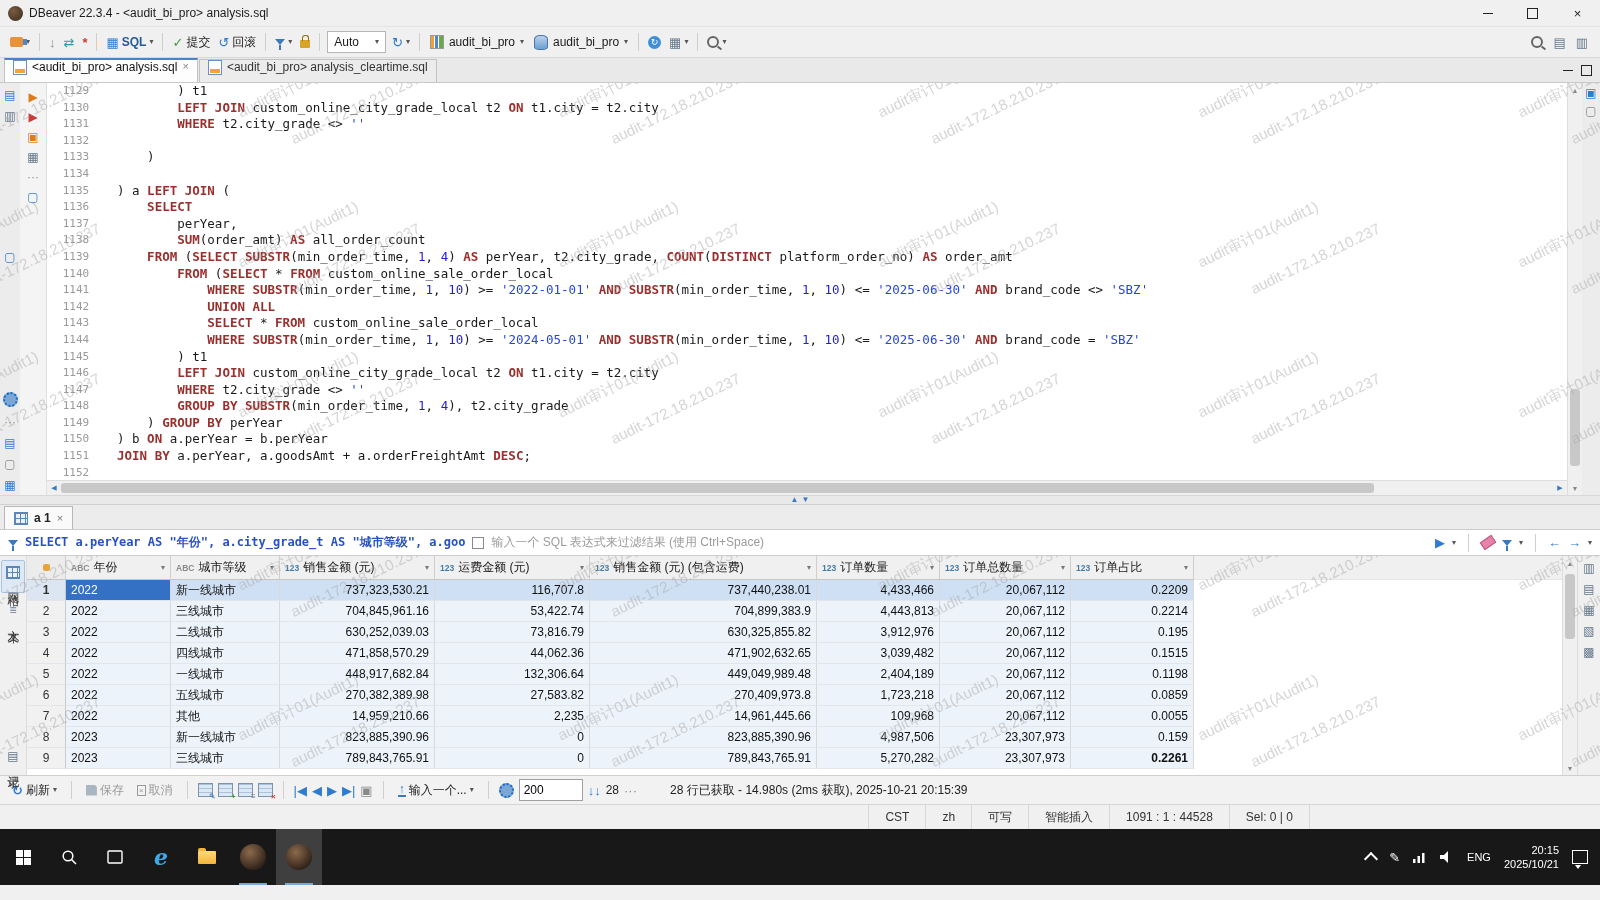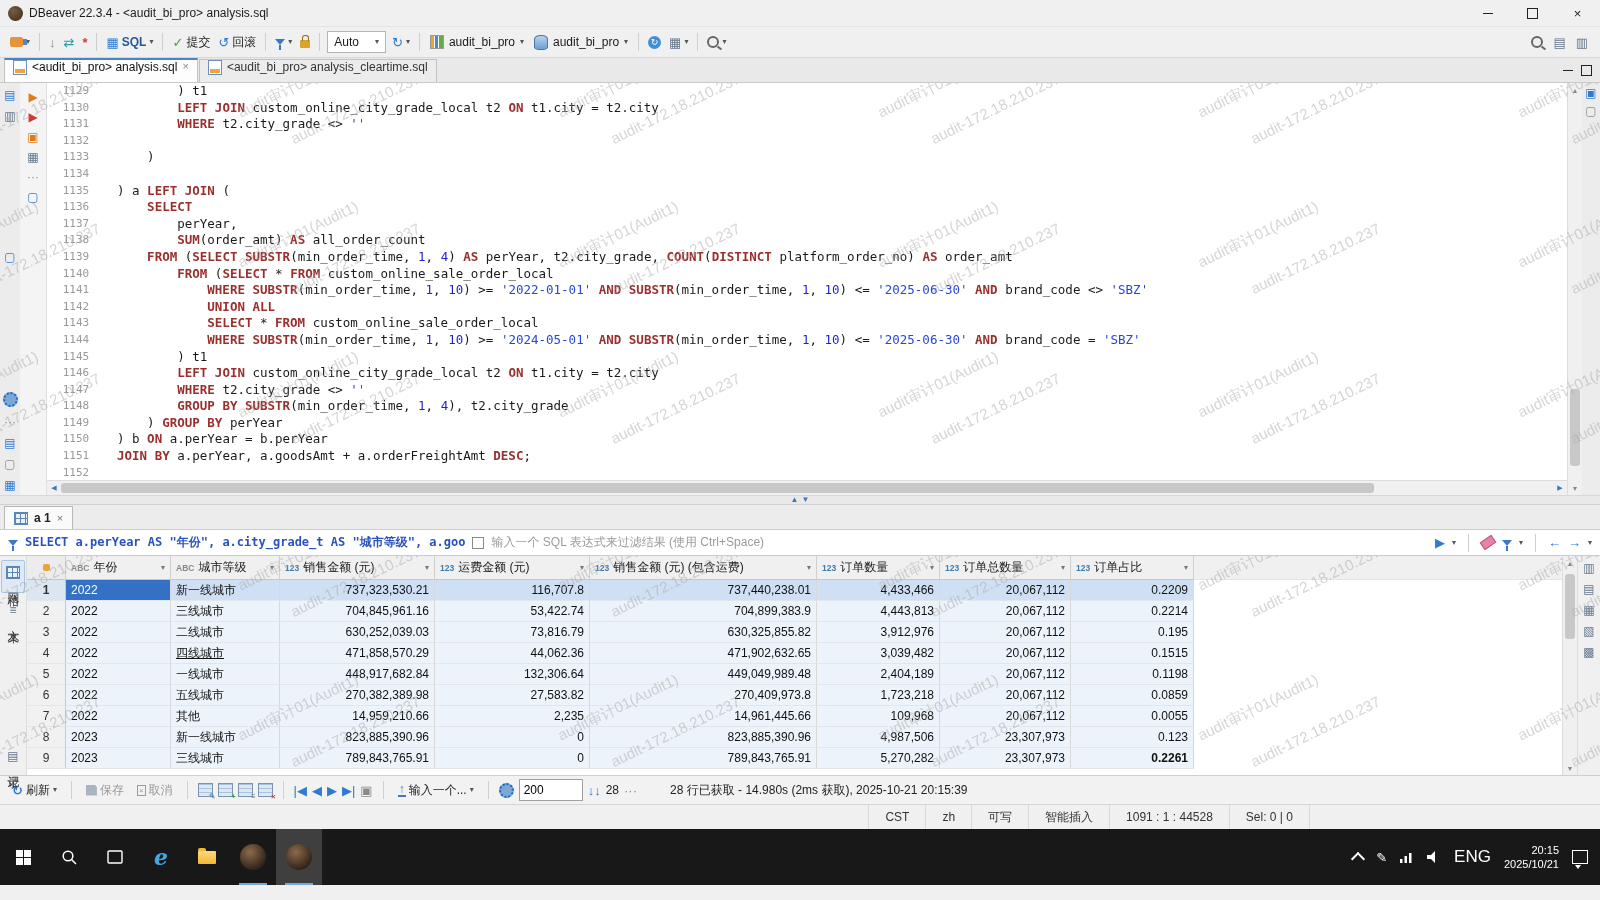--- a/index.html
+++ b/index.html
@@ -133,21 +133,21 @@
 .task-btn{width:46px;display:flex;align-items:center;justify-content:center;position:relative;flex:none;}
 .task-btn.running::after{content:"";position:absolute;bottom:0;left:9px;right:9px;height:2px;background:#76a9d8;}
 .task-btn.active{background:#3f3f3f;}
 .ic-beaver{width:26px;height:26px;border-radius:50%;background:radial-gradient(circle at 38% 32%,#8c6a4c,#33241a 72%);}
 .ic-edge{font-size:22px;font-weight:bold;font-style:italic;color:#3fa9e8;font-family:"DejaVu Serif",serif;}
 .ic-folder{width:18px;height:13px;background:linear-gradient(#ffd977,#f3b53a);border-radius:1px;position:relative;}
 .ic-folder::before{content:"";position:absolute;top:-3px;left:0;width:8px;height:3px;background:#f3b53a;border-radius:2px 2px 0 0;}
 .tray{margin-left:auto;display:flex;align-items:center;gap:13px;padding-right:12px;}
 .ic-chev{width:8px;height:8px;border-left:2px solid #fff;border-top:2px solid #fff;transform:rotate(45deg);margin-top:4px;}
 .ic-pen{color:#fff;font-size:13px;}
-.tray-lang{font-size:17px;}
+.tray-lang{font-size:11px;}
 .tray-time{text-align:right;font-size:11px;line-height:14px;}
 .ic-msg{width:14px;height:12px;border:1.5px solid #fff;position:relative;}
 .ic-msg::after{content:"";position:absolute;bottom:-6px;left:2px;border-left:3px solid transparent;border-right:3px solid transparent;border-top:4px solid #fff;}
 
 .watermark{position:absolute;left:0;top:0;right:0;bottom:0;overflow:hidden;pointer-events:none;z-index:6;}
 .wm-tile{position:absolute;transform:rotate(-26deg);color:#a8a8a8;opacity:.48;font-size:15px;white-space:nowrap;}
 </style>
 </head>
 <body>
 
@@ -531,21 +531,21 @@
           <div class="g-c g-d r" style="width: 144px;">73,816.79</div>
           <div class="g-c g-d r" style="width: 216px;">630,325,855.82</div>
           <div class="g-c g-d r" style="width: 112px;">3,912,976</div>
           <div class="g-c g-d r" style="width: 120px;">20,067,112</div>
           <div class="g-c g-d r" style="width: 112px;">0.195</div>
           <div class="g-c g-fill"></div>
         </div>
         <div class="g-row">
           <div class="g-c g-n" style="width: 28px;">4</div>
           <div class="g-c g-d" style="width: 94px;">2022</div>
-          <div class="g-c g-d" style="width: 98px; text-decoration: underline;">四线城市</div>
+          <div class="g-c g-d" style="width: 98px;">四线城市</div>
           <div class="g-c g-d r" style="width: 144px;">471,858,570.29</div>
           <div class="g-c g-d r" style="width: 144px;">44,062.36</div>
           <div class="g-c g-d r" style="width: 216px;">471,902,632.65</div>
           <div class="g-c g-d r" style="width: 112px;">3,039,482</div>
           <div class="g-c g-d r" style="width: 120px;">20,067,112</div>
           <div class="g-c g-d r" style="width: 112px;">0.1515</div>
           <div class="g-c g-fill"></div>
         </div>
         <div class="g-row">
           <div class="g-c g-n" style="width: 28px;">5</div>
@@ -585,21 +585,21 @@
         </div>
         <div class="g-row">
           <div class="g-c g-n" style="width: 28px;">8</div>
           <div class="g-c g-d" style="width: 94px;">2023</div>
           <div class="g-c g-d" style="width: 98px;">新一线城市</div>
           <div class="g-c g-d r" style="width: 144px;">823,885,390.96</div>
           <div class="g-c g-d r" style="width: 144px;">0</div>
           <div class="g-c g-d r" style="width: 216px;">823,885,390.96</div>
           <div class="g-c g-d r" style="width: 112px;">4,987,506</div>
           <div class="g-c g-d r" style="width: 120px;">23,307,973</div>
-          <div class="g-c g-d r" style="width: 112px;">0.123</div>
+          <div class="g-c g-d r" style="width: 112px;">0.159</div>
           <div class="g-c g-fill"></div>
         </div>
         <div class="g-row">
           <div class="g-c g-n" style="width: 28px;">9</div>
           <div class="g-c g-d" style="width: 94px;">2023</div>
           <div class="g-c g-d" style="width: 98px;">三线城市</div>
           <div class="g-c g-d r" style="width: 144px;">789,843,765.91</div>
           <div class="g-c g-d r" style="width: 144px;">0</div>
           <div class="g-c g-d r" style="width: 216px;">789,843,765.91</div>
           <div class="g-c g-d r" style="width: 112px;">5,270,282</div>

